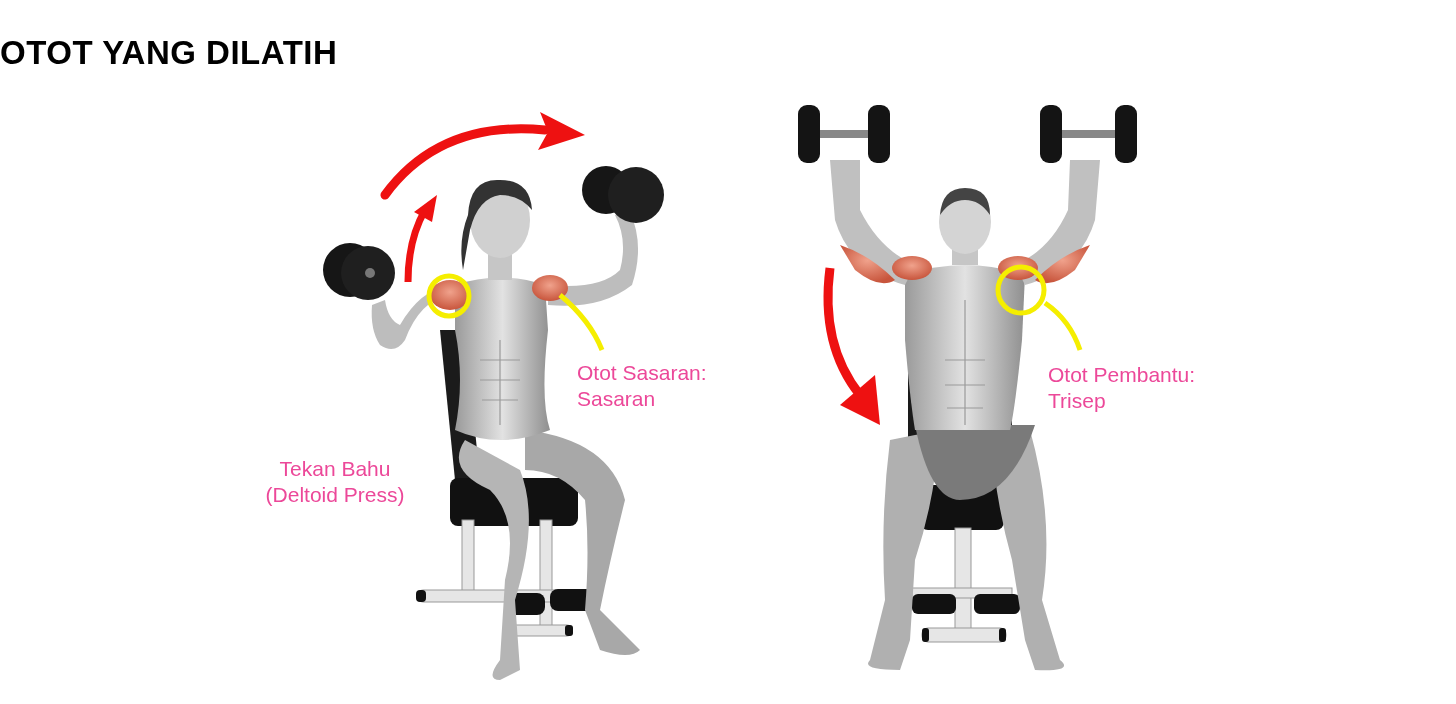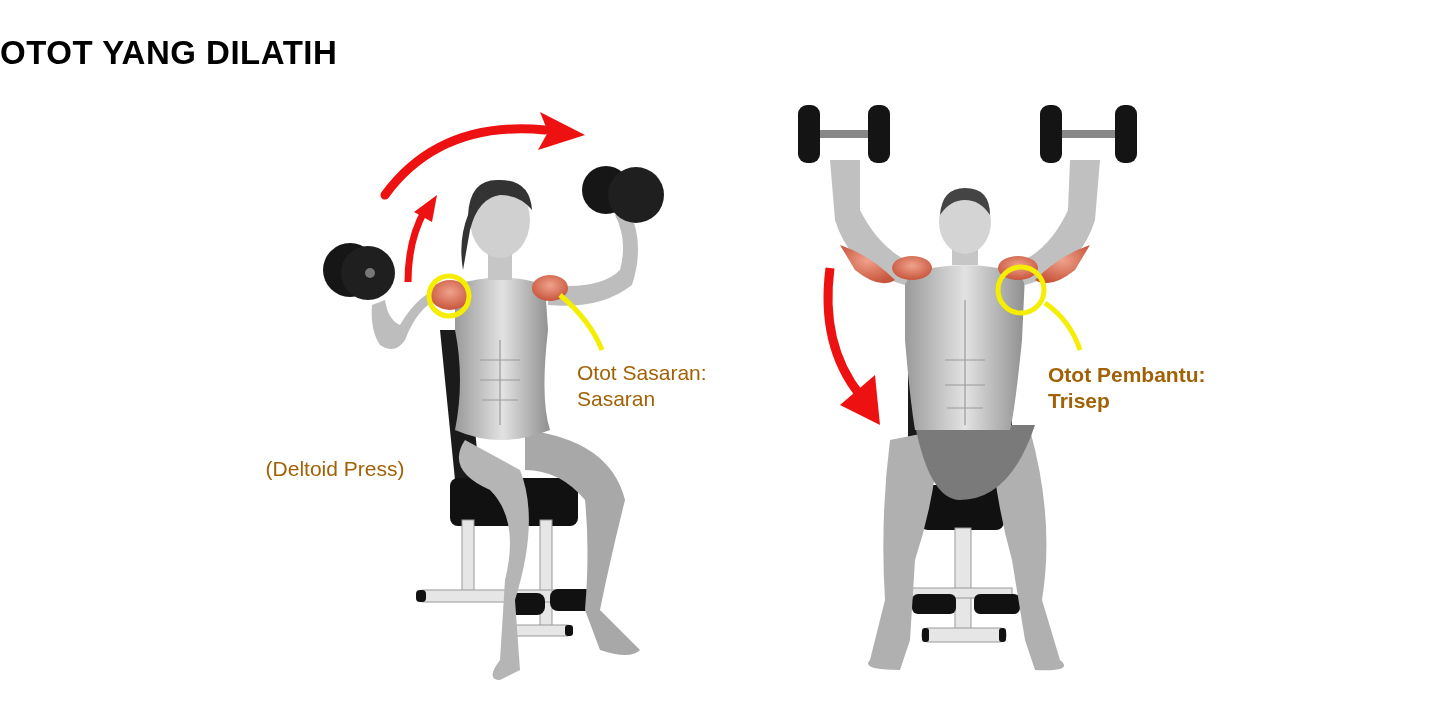--- a/index.html
+++ b/index.html
@@ -1,18 +1,18 @@
 <!DOCTYPE html>
 <html><head>
   <meta charset="utf-8">
   <style>
     html, body { margin: 0; padding: 0; background: #ffffff; }
     body { width: 1456px; height: 704px; position: relative; overflow: hidden; font-family: "Liberation Sans", sans-serif; }
     .title { position: absolute; left: 0; width: 1396px; top: 34px; text-align: left; font-size: 33px; font-weight: bold; color: #000; letter-spacing: 0.5px; }
-    .label { position: absolute; font-size: 21px; line-height: 26px; color: #a16207; }
+    .label { position: absolute; font-size: 21px; line-height: 26px; color: #ec4899; }
     .label.center { text-align: center; }
     svg.art { position: absolute; left: 0; top: 0; }
   </style>
 </head>
 <body>
 
 <div class="title">OTOT YANG DILATIH</div>
 
 <svg class="art" width="1456" height="704" viewBox="0 0 1456 704">
   <defs>
@@ -135,24 +135,25 @@
 
     <path d="M830 268 Q820 345 860 395" stroke="#ee1111" stroke-width="9" fill="none"></path>
     <polygon points="840,405 880,425 875,375" fill="#ee1111"></polygon>
 
     <circle cx="1021" cy="290" r="23" fill="none" stroke="#f5ee00" stroke-width="5"></circle>
     <path d="M1045 303 Q1070 320 1080 350" stroke="#f5ee00" stroke-width="5" fill="none"></path>
   </g>
 </svg>
 
 <div class="label center" style="left:245px; top:456px; width:180px;">
+  <div>Tekan Bahu</div>
   <div>(Deltoid Press)</div>
 </div>
 
 <div class="label" style="left:577px; top:360px;">
   <div>Otot Sasaran:</div>
   <div>Sasaran</div>
 </div>
 
-<div class="label" style="left:1048px; top:362px;font-weight:bold;">
+<div class="label" style="left:1048px; top:362px;">
   <div>Otot Pembantu:</div>
   <div>Trisep</div>
 </div>
 
 </body></html>

